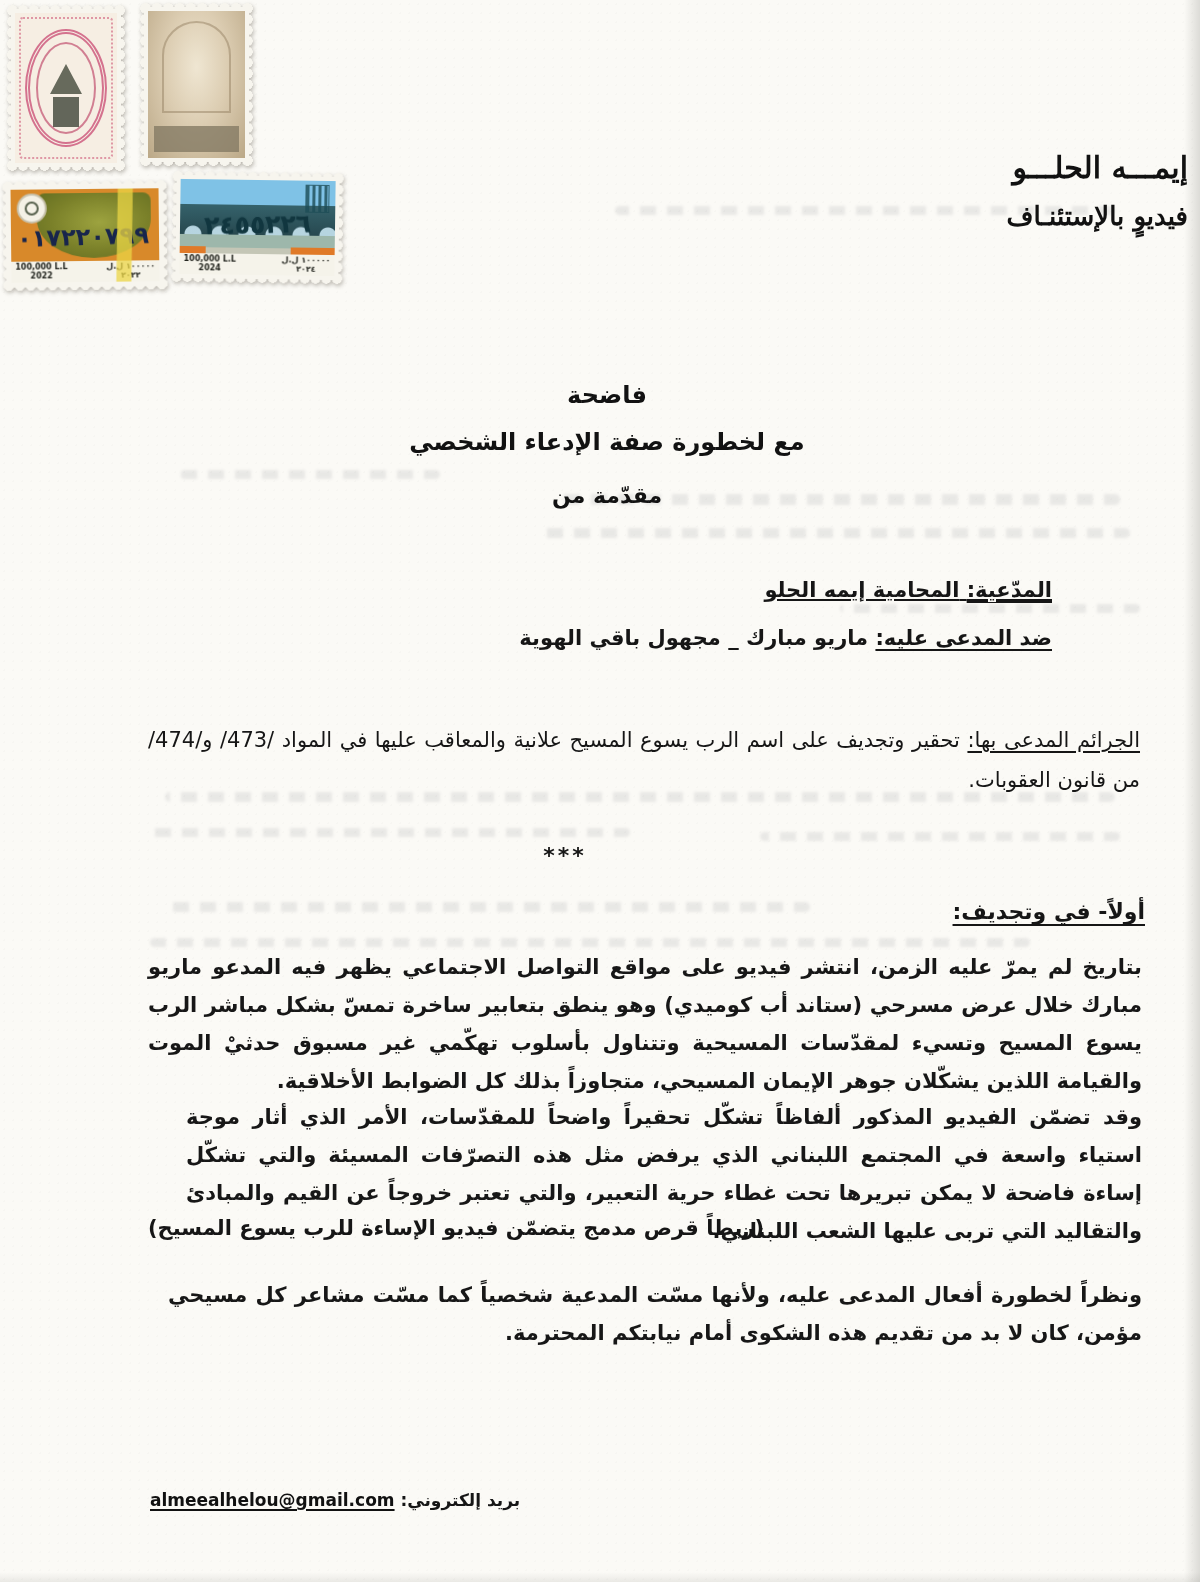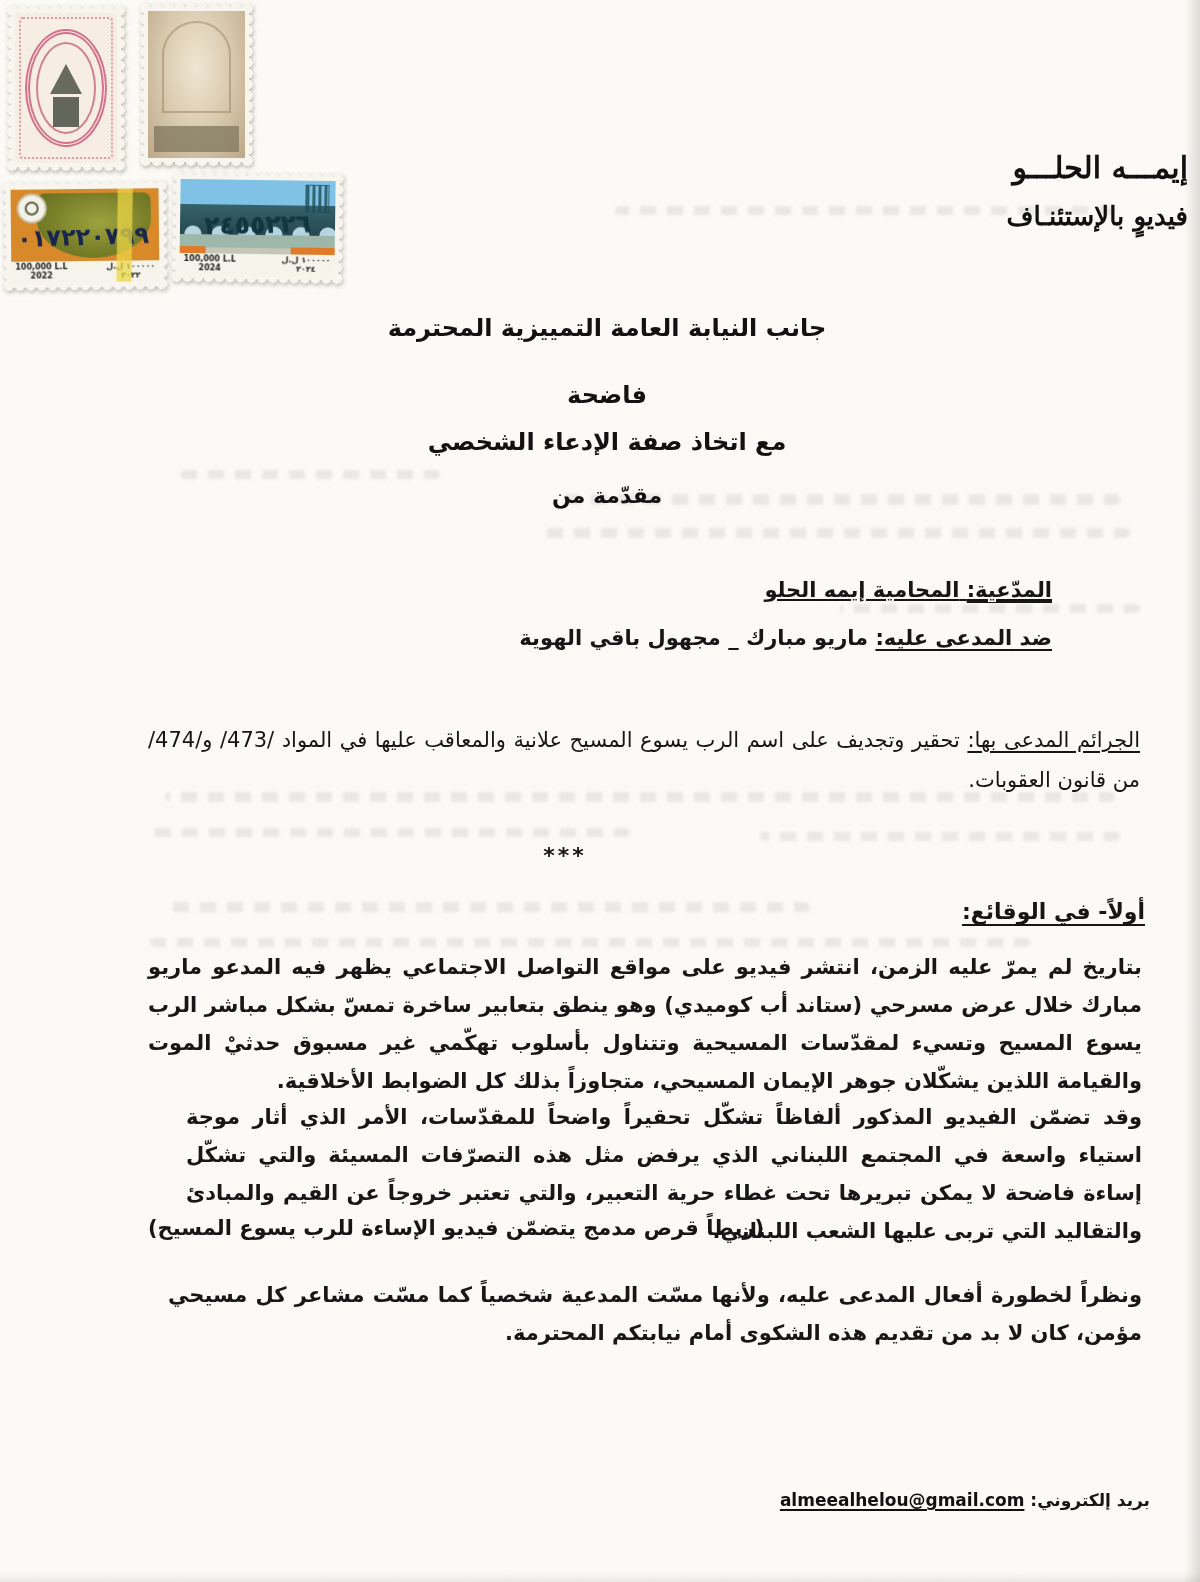--- a/index.html
+++ b/index.html
@@ -55,21 +55,21 @@
   
   .body-par { position:absolute; right:58px; left:148px; direction:rtl;
     text-align:justify; font-size:21px; font-weight:bold; line-height:38px; color:#171717; }
   .p1 { top:948px; }
   .p2 { top:1098px;margin-left:38px; }
   .p3 { top:1276px;margin-left:20px; }
   .attachment { position:absolute; top:1216px; left:148px; direction:rtl;
     font-size:21px; font-weight:bold; }
 
   
-  .footer-line { position:absolute; top:1490px; left:150px; width:1000px; text-align:right;
+  .footer-line { position:absolute; top:1490px; left:150px; width:1000px; text-align:left;
     direction:rtl; font-size:17px; font-weight:bold; }
   .footer-line a { color:#111; text-decoration:underline; text-underline-offset:3px;
     text-decoration-thickness:2px; }
 
   
   .stamp-wrap { position:absolute; filter:drop-shadow(1px 2px 2px rgba(70,60,45,0.35)); }
   .stamp { position:relative; width:100%; height:100%; background:#f7f5ee; --pr:5px;
     -webkit-mask:
       radial-gradient(circle closest-side, #000 99%, transparent) 0 0 / calc(var(--pr)*2.2) calc(var(--pr)*2.2) round,
       linear-gradient(#000 0 0) 50% 50% / calc(100% - var(--pr)*1.6) calc(100% - var(--pr)*1.6) no-repeat;
@@ -217,41 +217,40 @@
         </div>
       </div>
     </div>
   </div>
 
   <div class="letterhead">
     <div class="lh-name">إيمـــه الحلـــو</div>
     <div class="lh-role">فيديوٍ بالإستئنـاف</div>
   </div>
 
-  <div class="doc-title t1">جانب النيابة العامة التمييزية المحترمة</div>
   <div class="doc-title t2">فاضحة</div>
-  <div class="doc-title t3">مع اتخاذ صفة الإدعاء الشخصي</div>
+  <div class="doc-title t3">مع لخطورة صفة الإدعاء الشخصي</div>
   <div class="doc-title t4">مقدّمة من</div>
 
   <div class="party-line party-plaintiff">
     <span class="u">المدّعية:</span>
     <span>المحامية إيمه الحلو</span>
   </div>
   <div class="party-line party-defendant">
     <span class="u">ضد المدعى عليه:</span>
     <span>ماريو مبارك _ مجهول باقي الهوية</span>
   </div>
 
   <div class="charges">
     <span class="u">الجرائم المدعى بها:</span>
     <span>تحقير وتجديف على اسم الرب يسوع المسيح علانية والمعاقب عليها في المواد /473/ و/474/ من قانون العقوبات.</span>
   </div>
 
   <div class="stars">***</div>
-  <div class="facts-heading">أولاً- في الوقائع:</div>
+  <div class="facts-heading">أولاً- في وتجديف:</div>
 
   <div class="body-par p1">بتاريخ لم يمرّ عليه الزمن، انتشر فيديو على مواقع التواصل الاجتماعي يظهر فيه المدعو ماريو مبارك خلال عرض مسرحي (ستاند أب كوميدي) وهو ينطق بتعابير ساخرة تمسّ بشكل مباشر الرب يسوع المسيح وتسيء لمقدّسات المسيحية وتتناول بأسلوب تهكّمي غير مسبوق حدثيْ الموت والقيامة اللذين يشكّلان جوهر الإيمان المسيحي، متجاوزاً بذلك كل الضوابط الأخلاقية.</div>
   <div class="body-par p2">وقد تضمّن الفيديو المذكور ألفاظاً تشكّل تحقيراً واضحاً للمقدّسات، الأمر الذي أثار موجة استياء واسعة في المجتمع اللبناني الذي يرفض مثل هذه التصرّفات المسيئة والتي تشكّل إساءة فاضحة لا يمكن تبريرها تحت غطاء حرية التعبير، والتي تعتبر خروجاً عن القيم والمبادئ والتقاليد التي تربى عليها الشعب اللبناني.</div>
   <div class="attachment">(ربطاً قرص مدمج يتضمّن فيديو الإساءة للرب يسوع المسيح)</div>
   <div class="body-par p3">ونظراً لخطورة أفعال المدعى عليه، ولأنها مسّت المدعية شخصياً كما مسّت مشاعر كل مسيحي مؤمن، كان لا بد من تقديم هذه الشكوى أمام نيابتكم المحترمة.</div>
 
   <div class="footer-line">
     <span>بريد إلكتروني:</span>
     <a href="#">almeealhelou@gmail.com</a>
   </div>

